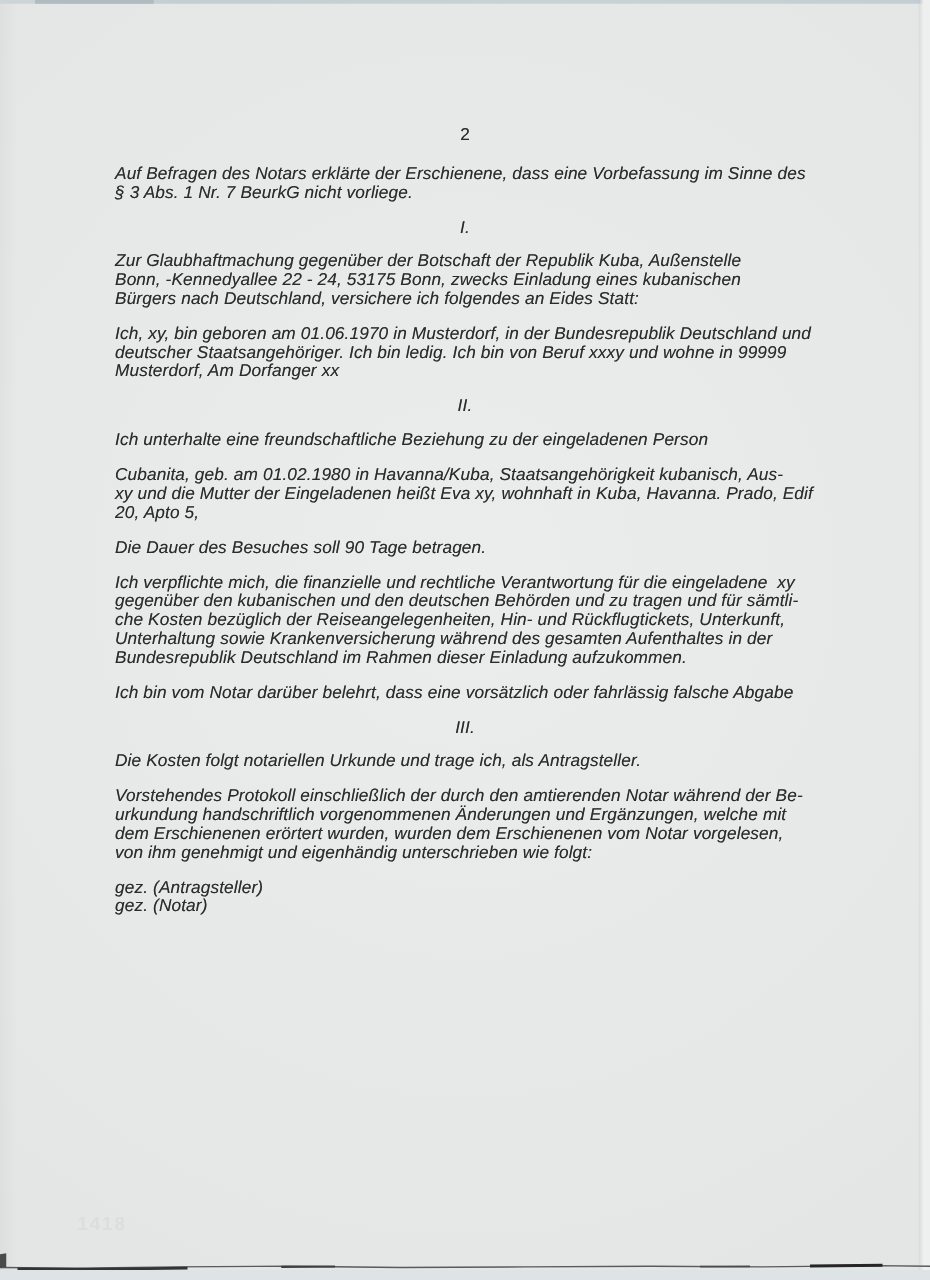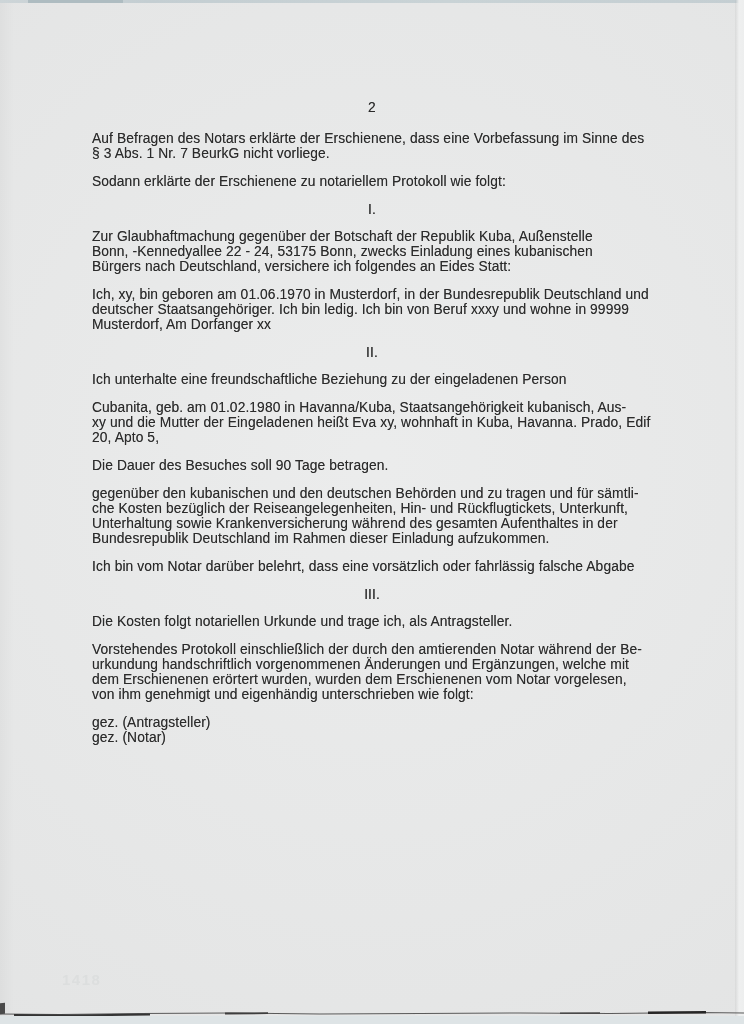--- a/index.html
+++ b/index.html
@@ -48,44 +48,41 @@
   }
   
   .content{
     position:absolute;left:92px;top:100px;width:560px;
     color:var(--text);
     font-size:13.8px;line-height:15px;letter-spacing:0.1px;
     text-shadow:0 0 0.45px rgba(20,20,20,0.45);
   }
   .line{white-space:pre;height:15px;}
   .page-num{text-align:center;margin-bottom:16px;}
-  .block{margin-bottom:13px;}
+  .block{margin-bottom:13px;font-style:italic;}
   .block.heading{text-align:center;margin-top:6px;margin-bottom:12px;}
   .footer-mark{
     position:absolute;left:62px;top:971px;
     color:var(--footer-mark);font-size:15px;letter-spacing:1.5px;
     font-weight:bold;
   }
 </style>
 </head>
 <body>
 
 <div class="page">
   <div class="scan-edge-top"></div>
   <div class="right-band"></div>
 
   <div class="content">
     <div class="line page-num">2</div>
     <div id="blocks">
         <div class="block paragraph">
           <div class="line">Auf Befragen des Notars erklärte der Erschienene, dass eine Vorbefassung im Sinne des</div>
           <div class="line">§ 3 Abs. 1 Nr. 7 BeurkG nicht vorliege.</div>
-        </div>
-        <div class="block paragraph">
-          <div class="line">Sodann erklärte der Erschienene zu notariellem Protokoll wie folgt:</div>
         </div>
         <div class="block heading">
           <div class="line">I.</div>
         </div>
         <div class="block paragraph">
           <div class="line">Zur Glaubhaftmachung gegenüber der Botschaft der Republik Kuba, Außenstelle</div>
           <div class="line">Bonn, -Kennedyallee 22 - 24, 53175 Bonn, zwecks Einladung eines kubanischen</div>
           <div class="line">Bürgers nach Deutschland, versichere ich folgendes an Eides Statt:</div>
         </div>
         <div class="block paragraph">
@@ -101,20 +98,21 @@
         </div>
         <div class="block paragraph">
           <div class="line">Cubanita, geb. am 01.02.1980 in Havanna/Kuba, Staatsangehörigkeit kubanisch, Aus-</div>
           <div class="line">xy und die Mutter der Eingeladenen heißt Eva xy, wohnhaft in Kuba, Havanna. Prado, Edif</div>
           <div class="line">20, Apto 5,</div>
         </div>
         <div class="block paragraph">
           <div class="line">Die Dauer des Besuches soll 90 Tage betragen.</div>
         </div>
         <div class="block paragraph">
+          <div class="line">Ich verpflichte mich, die finanzielle und rechtliche Verantwortung für die eingeladene  xy</div>
           <div class="line">gegenüber den kubanischen und den deutschen Behörden und zu tragen und für sämtli-</div>
           <div class="line">che Kosten bezüglich der Reiseangelegenheiten, Hin- und Rückflugtickets, Unterkunft,</div>
           <div class="line">Unterhaltung sowie Krankenversicherung während des gesamten Aufenthaltes in der</div>
           <div class="line">Bundesrepublik Deutschland im Rahmen dieser Einladung aufzukommen.</div>
         </div>
         <div class="block paragraph">
           <div class="line">Ich bin vom Notar darüber belehrt, dass eine vorsätzlich oder fahrlässig falsche Abgabe</div>
         </div>
         <div class="block heading">
           <div class="line">III.</div>

